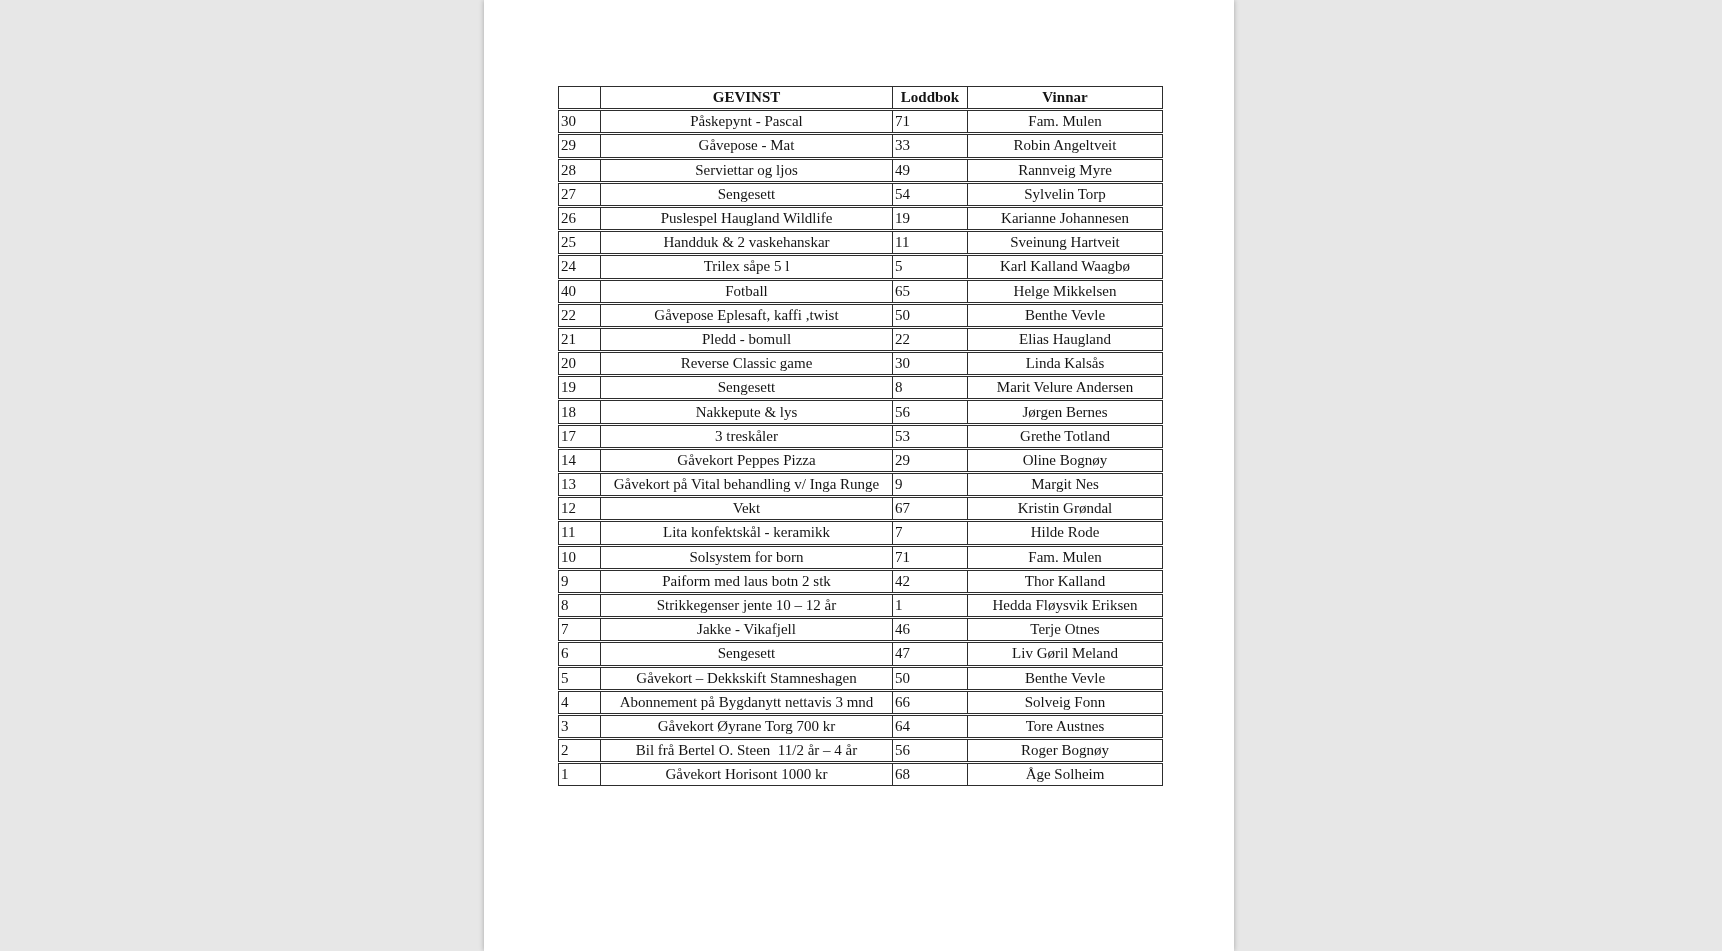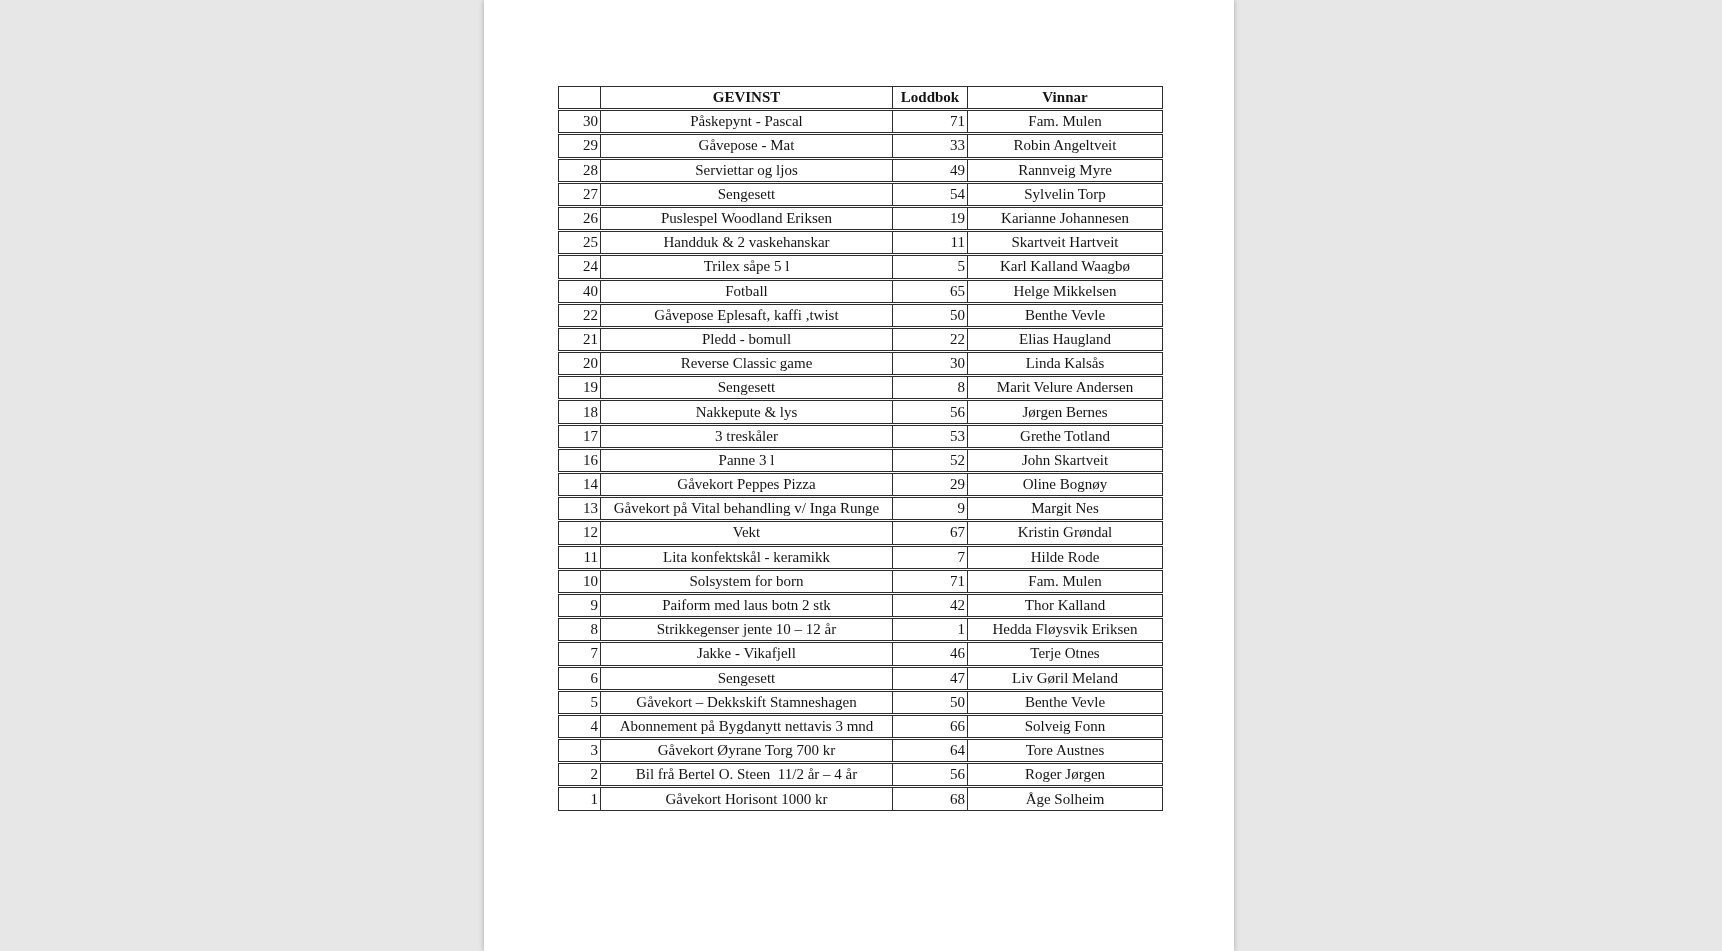--- a/index.html
+++ b/index.html
@@ -44,21 +44,21 @@
     border-bottom:1px solid var(--border);
     border-right:1px solid var(--border);
     height:23.2px;
     line-height:21px;
     padding:0 5px;
     white-space:pre;
     overflow:hidden;
   }
   th:first-child,td:first-child{border-left:1px solid var(--border);}
   th{font-weight:bold;text-align:center;padding:0 2px;}
-  td:nth-child(1),td:nth-child(3){text-align:right;padding:0 2px;}
+  td:nth-child(1),td:nth-child(3){text-align:left;padding:0 2px;}
   td:nth-child(2),td:nth-child(4){text-align:center;}
 </style>
 </head>
 <body>
 
 <div class="screen">
   <div class="page">
     <table class="prize-table">
       <colgroup>
         <col class="c-nr">
@@ -94,29 +94,29 @@
             <td>Rannveig Myre</td>
           </tr>
           <tr>
             <td>27</td>
             <td>Sengesett</td>
             <td>54</td>
             <td>Sylvelin Torp</td>
           </tr>
           <tr>
             <td>26</td>
-            <td>Puslespel Woodland Eriksen</td>
+            <td>Puslespel Haugland Wildlife</td>
             <td>19</td>
             <td>Karianne Johannesen</td>
           </tr>
           <tr>
             <td>25</td>
             <td>Handduk &amp; 2 vaskehanskar</td>
             <td>11</td>
-            <td>Skartveit Hartveit</td>
+            <td>Sveinung Hartveit</td>
           </tr>
           <tr>
             <td>24</td>
             <td>Trilex såpe 5 l</td>
             <td>5</td>
             <td>Karl Kalland Waagbø</td>
           </tr>
           <tr>
             <td>40</td>
             <td>Fotball</td>
@@ -153,26 +153,20 @@
             <td>56</td>
             <td>Jørgen Bernes</td>
           </tr>
           <tr>
             <td>17</td>
             <td>3 treskåler</td>
             <td>53</td>
             <td>Grethe Totland</td>
           </tr>
           <tr>
-            <td>16</td>
-            <td>Panne 3 l</td>
-            <td>52</td>
-            <td>John Skartveit</td>
-          </tr>
-          <tr>
             <td>14</td>
             <td>Gåvekort Peppes Pizza</td>
             <td>29</td>
             <td>Oline Bognøy</td>
           </tr>
           <tr>
             <td>13</td>
             <td>Gåvekort på Vital behandling v/ Inga Runge</td>
             <td>9</td>
             <td>Margit Nes</td>
@@ -234,21 +228,21 @@
           <tr>
             <td>3</td>
             <td>Gåvekort Øyrane Torg 700 kr</td>
             <td>64</td>
             <td>Tore Austnes</td>
           </tr>
           <tr>
             <td>2</td>
             <td>Bil frå Bertel O. Steen  11/2 år – 4 år</td>
             <td>56</td>
-            <td>Roger Jørgen</td>
+            <td>Roger Bognøy</td>
           </tr>
           <tr>
             <td>1</td>
             <td>Gåvekort Horisont 1000 kr</td>
             <td>68</td>
             <td>Åge Solheim</td>
           </tr>
         </tbody>
     </table>
   </div>

